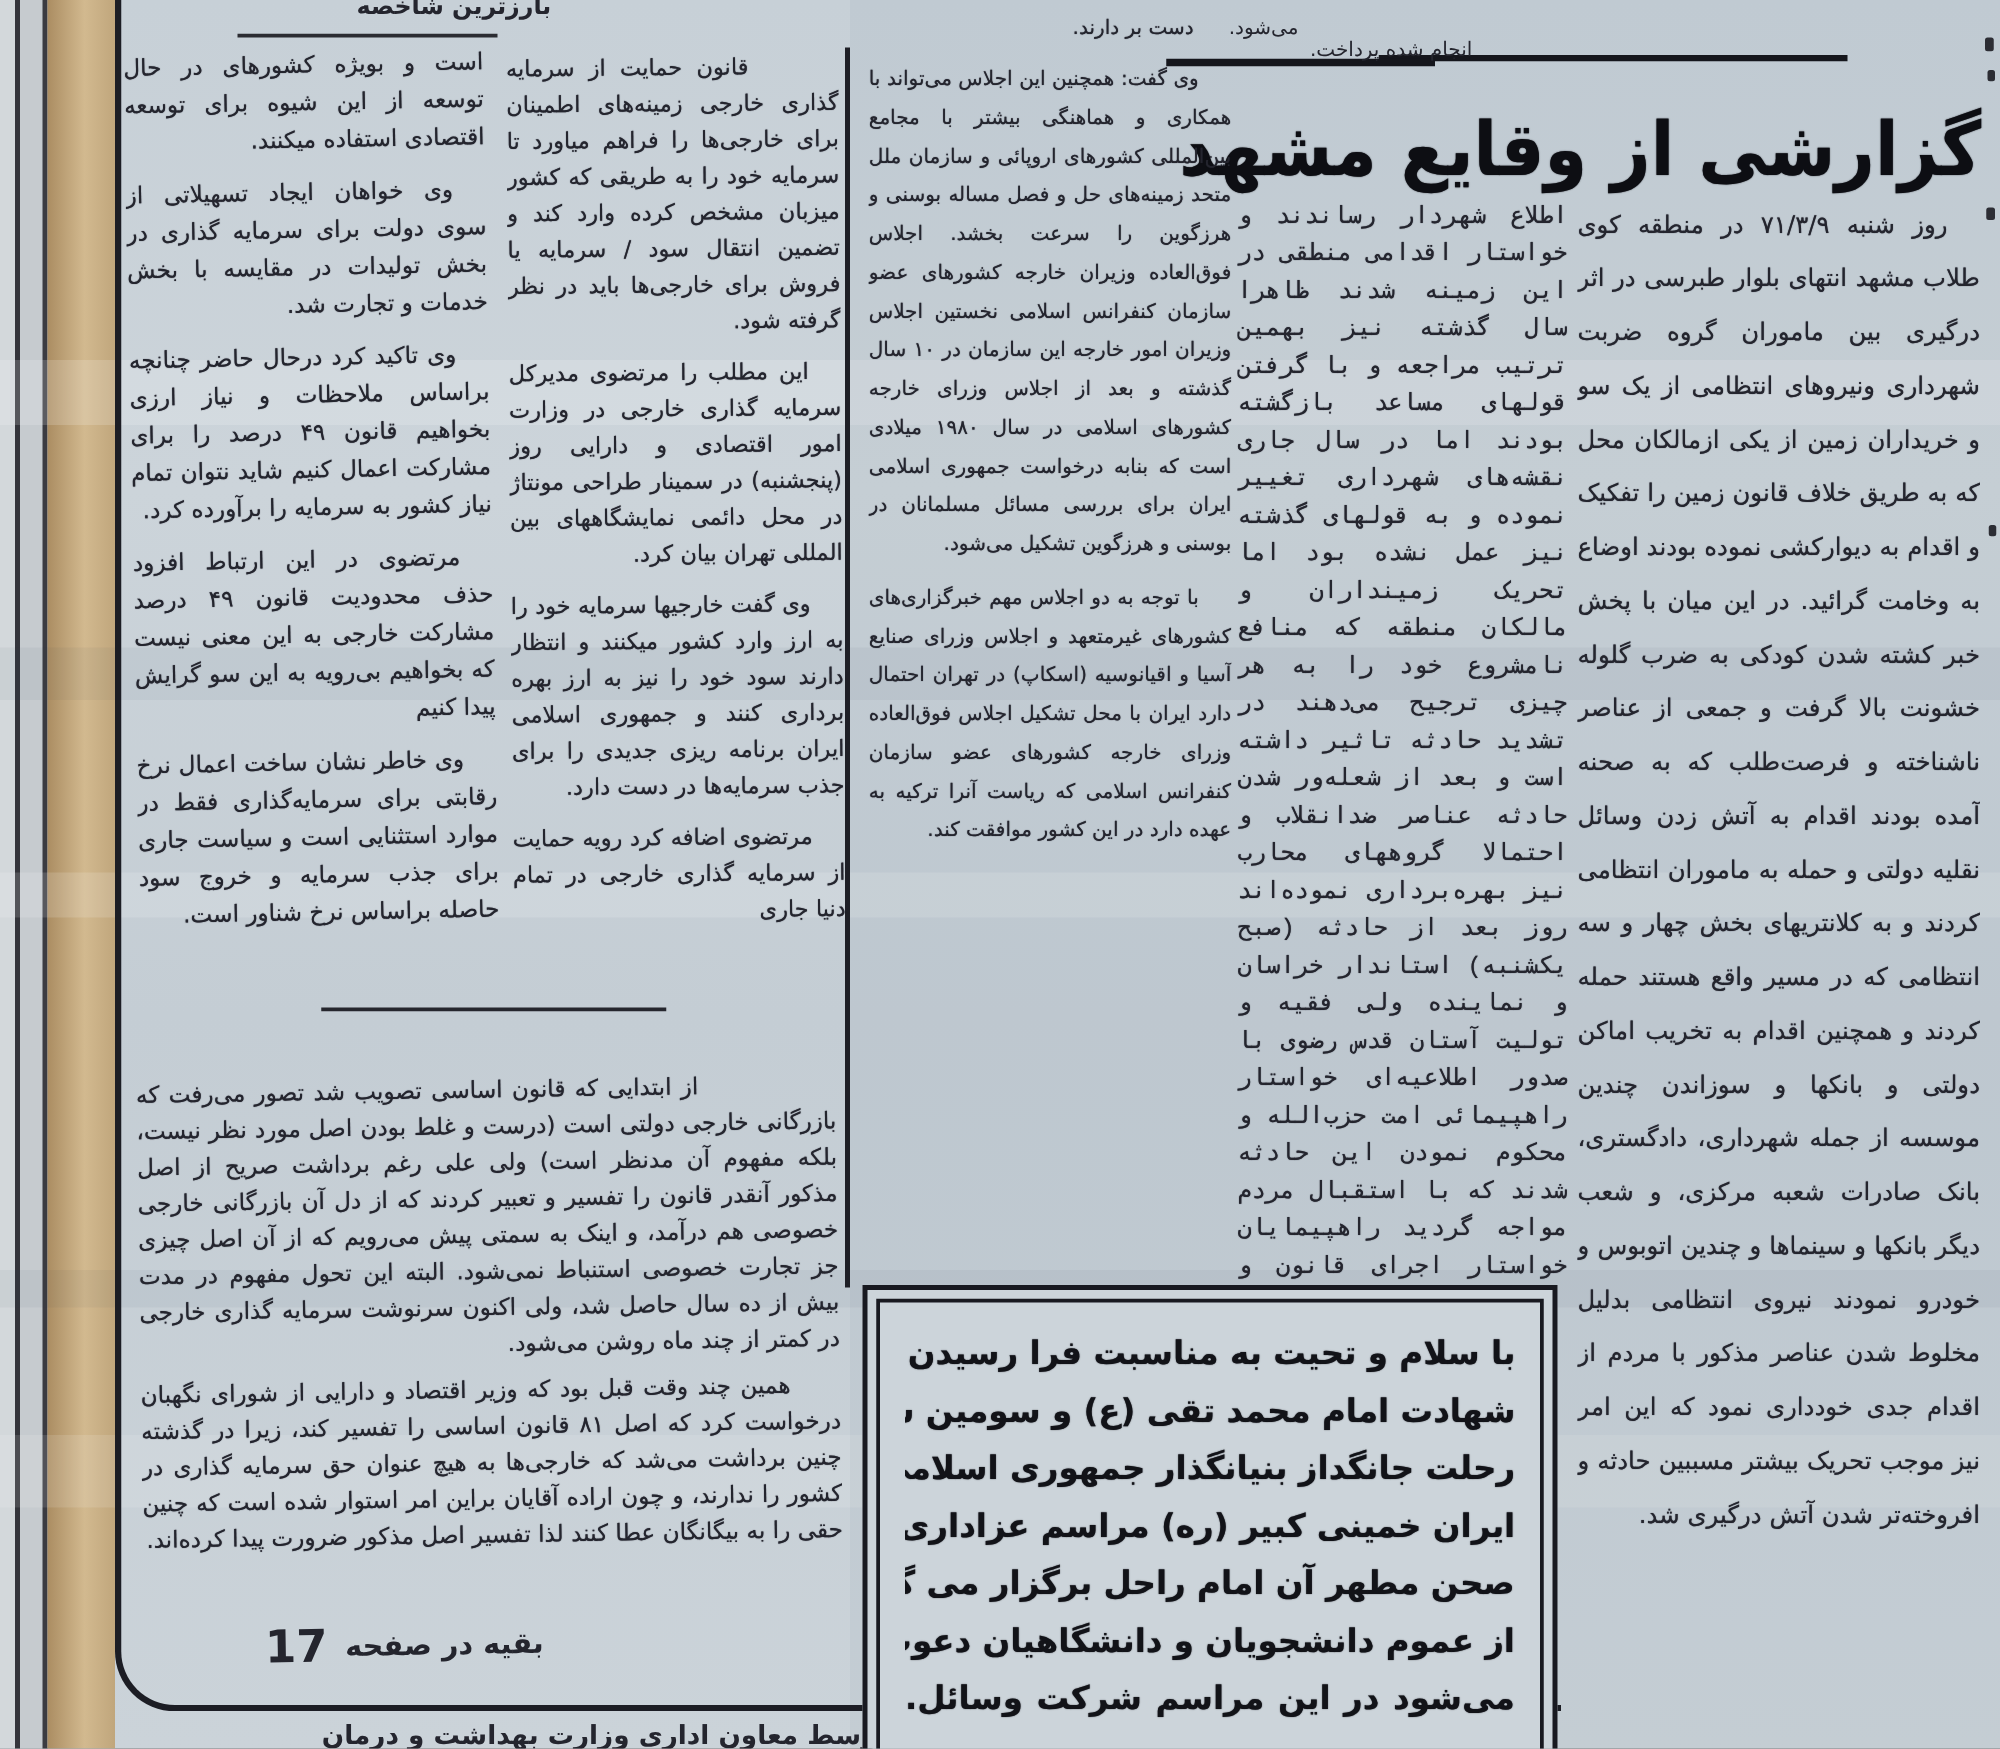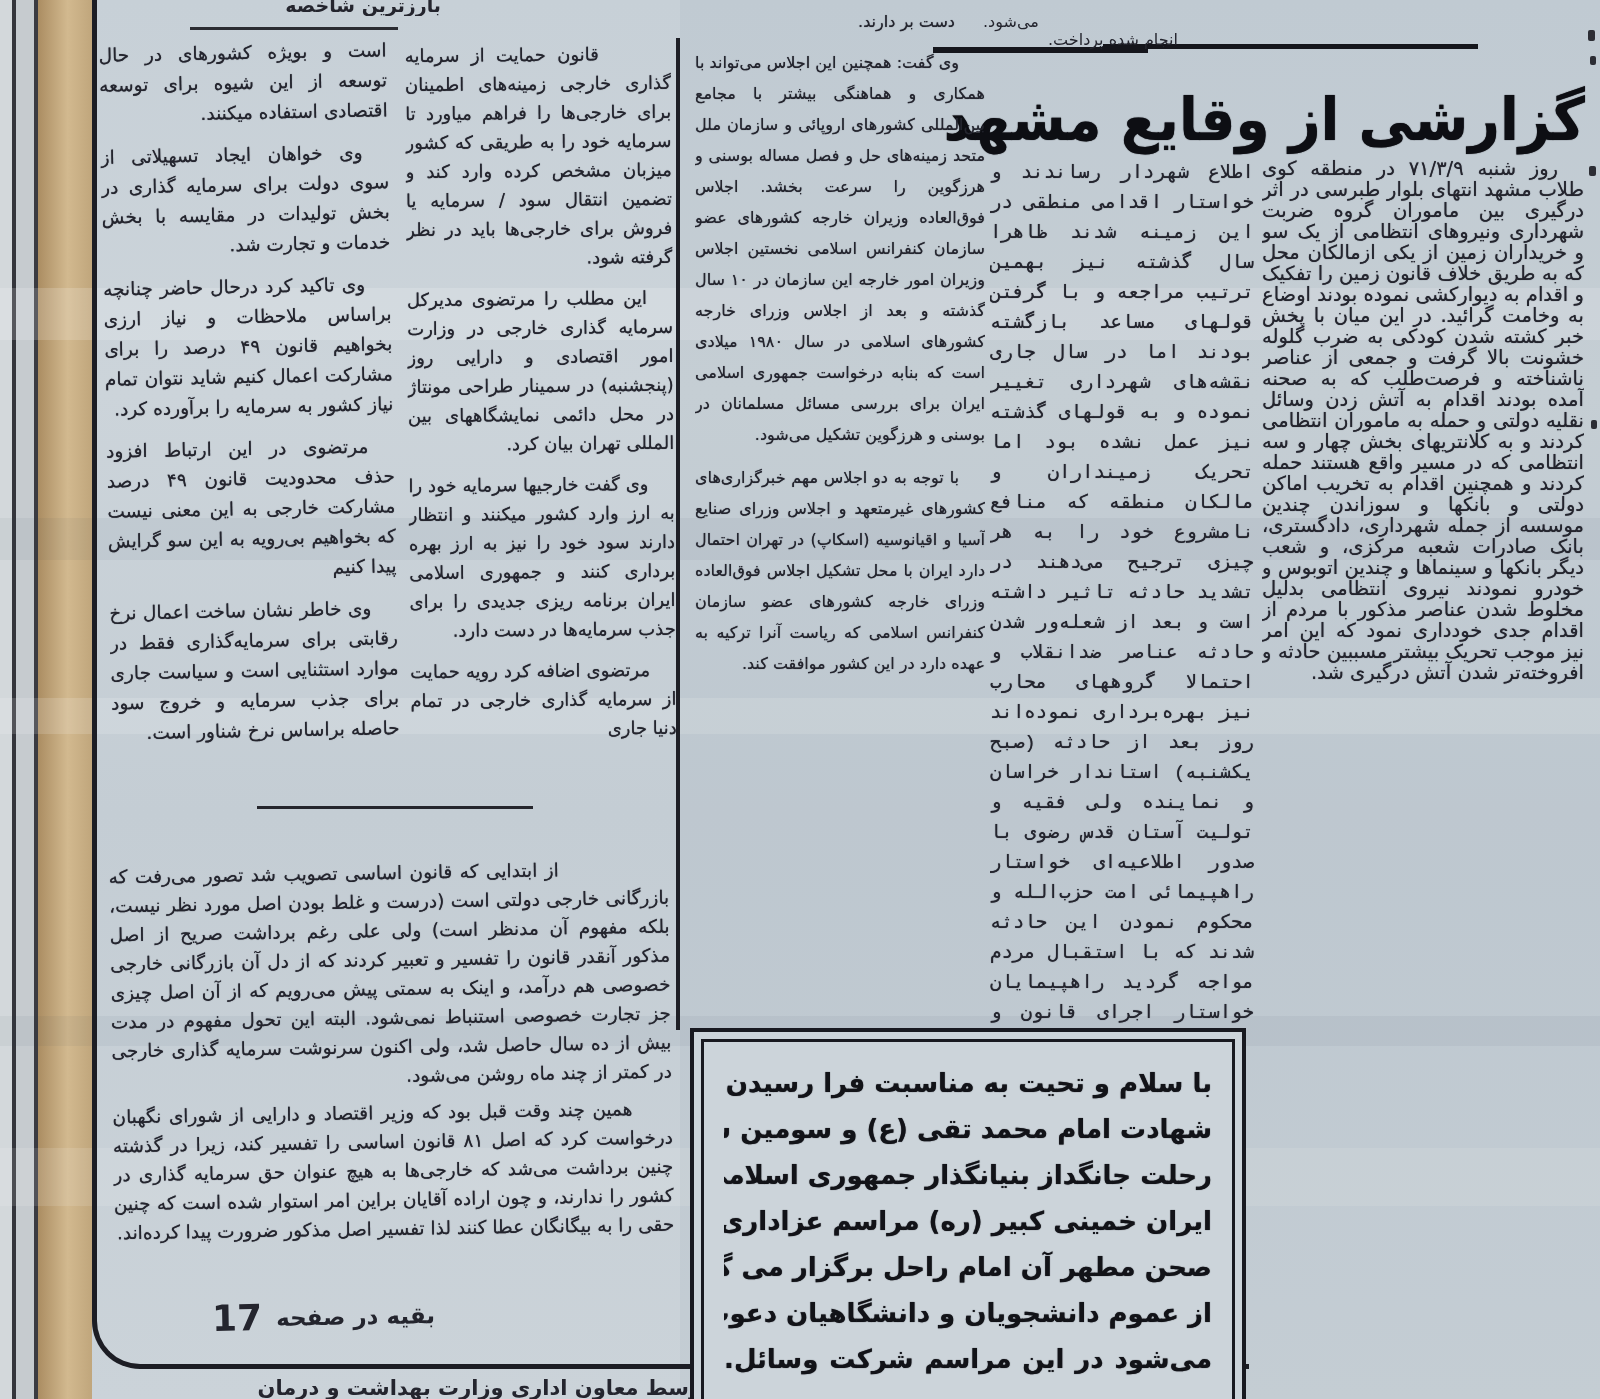--- a/index.html
+++ b/index.html
@@ -37,21 +37,21 @@
   
   .headline{left:1088px;top:52px;width:497px;height:102px;
     font-size:55px;font-weight:bold;color:#0d0e13;text-align:center;
     white-space:nowrap;letter-spacing:-1px;transform:scaleY(1.08);
     text-shadow:0 0 1px rgba(10,10,16,.9);}
   
   .col{overflow:hidden;text-align:justify;text-shadow:0 0 .8px rgba(35,36,48,.85);}
   .col p{margin:0 0 12px;text-indent:26px;}
   .col p.noind{text-indent:0;}
   .col p.lead{text-indent:72px;}
-  .col1{left:1262px;top:158px;width:322px;height:1241px;font-size:19.5px;line-height:21px;}
+  .col1{left:1262px;top:158px;width:322px;height:1241px;font-size:19.5px;line-height:43px;}
   .col2{left:990px;top:158px;width:264px;height:872px;font-size:19px;line-height:30px;font-family:Liberation Mono, monospace;}
   .colmid{left:695px;top:6px;width:290px;height:1024px;font-size:16px;line-height:31px;}
   .colmid p.frag{margin:0 30px 10px 0;}
   .col4{left:408px;top:40px;width:266px;height:772px;font-size:18px;line-height:29px;transform:rotate(-.5deg);}
   .col5{left:106px;top:38px;width:288px;height:800px;font-size:18.5px;line-height:30px;transform:rotate(-1.1deg);}
   .bottom-block{left:112px;top:858px;width:560px;height:448px;font-size:18.5px;line-height:29px;transform:rotate(-.9deg);}
   .bottom-block p{margin:0 0 8px;}
   .bottom-block p.p1{text-indent:110px;}
   .bottom-block p.p2{text-indent:40px;}
   

